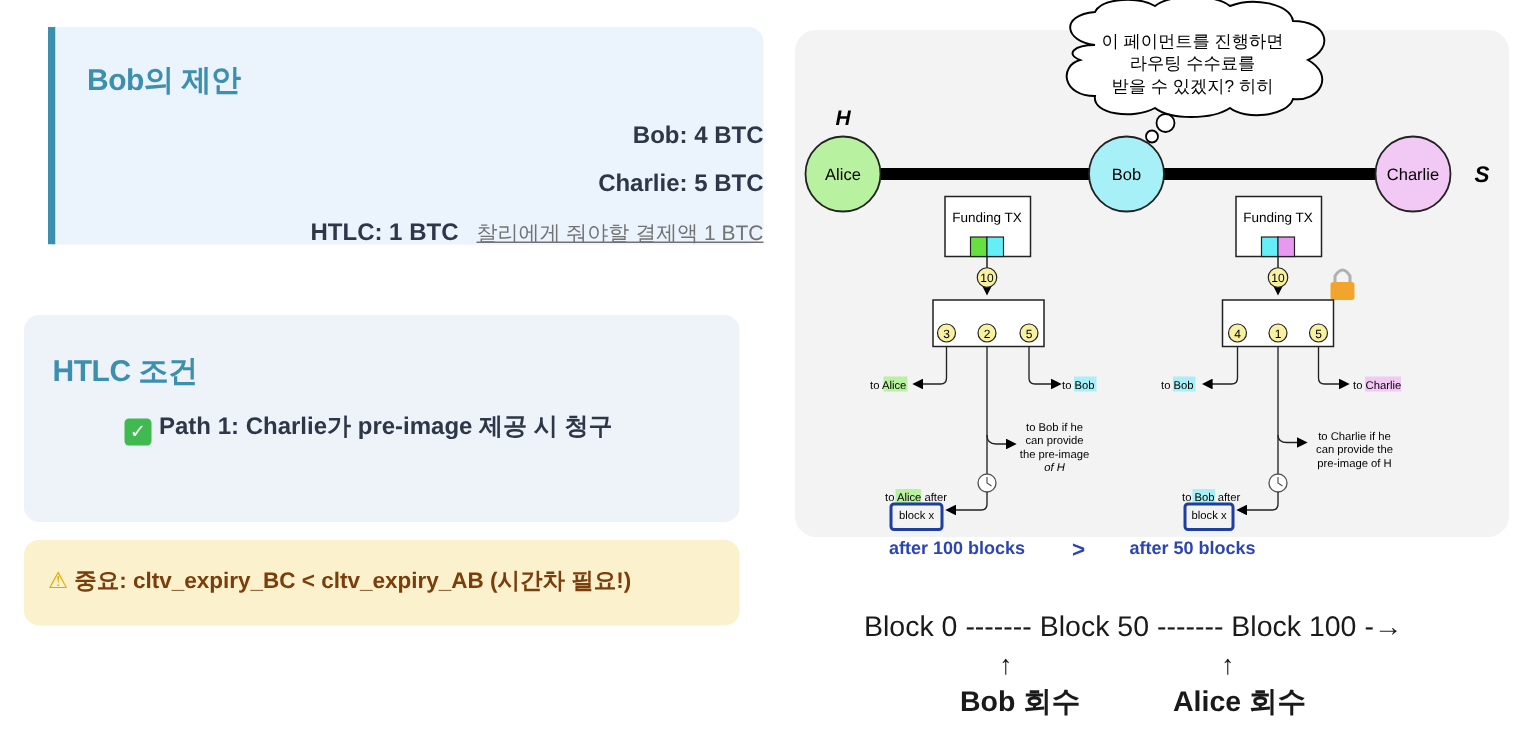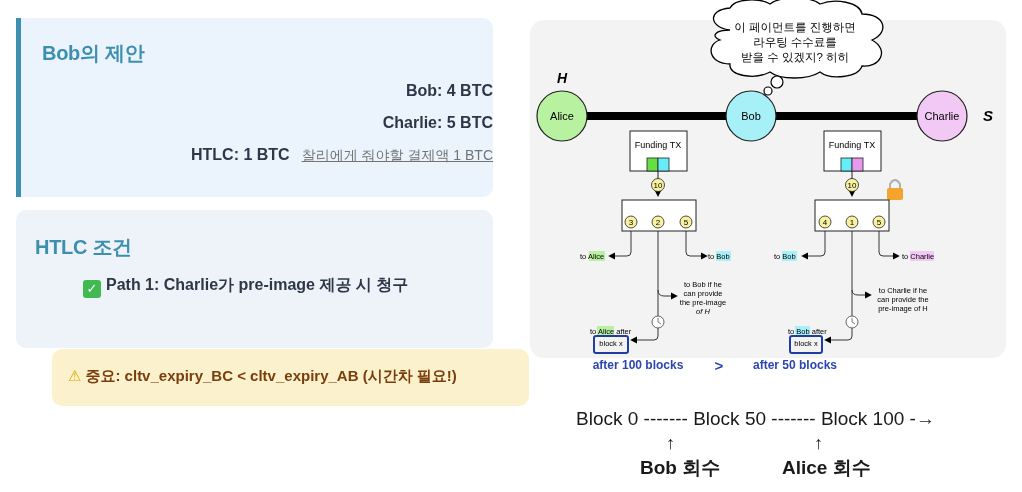--- a/index.html
+++ b/index.html
@@ -1,21 +1,21 @@
 <!DOCTYPE html>
 <html><head>
 <meta charset="utf-8">
 <style>
   html, body { margin:0; padding:0; background:#ffffff; }
   body { width:1022px; height:492px; position:relative; overflow:hidden;
          font-family:"Liberation Sans","DejaVu Sans",sans-serif; color:#2d3748; }
   .card { position:absolute; left:16px; width:477px; border-radius:10px; box-sizing:border-box; }
-  #card-offer { top:18px; height:179px; background:#ebf4fd; border-left:5px solid #3d8fb0; border-radius:0 10px 10px 0; padding:22px 0 0 21px; }
+  #card-offer { top:18px; height:145px; background:#ebf4fd; border-left:5px solid #3d8fb0; border-radius:0 10px 10px 0; padding:22px 0 0 21px;margin-left:16px; }
   #card-cond { top:210px; height:138px; background:#eef3f9; padding:24px 0 0 19px; }
-  #card-warn { top:349px; height:57px; background:#fbf1cc; padding:18px 0 0 16px;margin-left:36px; }
+  #card-warn { top:360px; height:57px; background:#fbf1cc; padding:18px 0 0 16px; }
   .h3 { font-size:20px; font-weight:bold; color:#3d8fb0; margin:0 0 12px 0; letter-spacing:-0.3px; }
   .row { font-size:16px; font-weight:bold; color:#2d3748; height:32px; line-height:24px;text-align:right; }
   .row .note { font-size:14px; font-weight:normal; color:#737373; margin-left:12px;text-decoration:underline; }
   .crow { font-size:16px; font-weight:bold; color:#2d3748; height:30px; line-height:24px;margin-left:48px; }
   .emoji { display:inline-block; width:18px; height:18px; border-radius:3px; vertical-align:-3px; margin-right:5px; text-align:center; font-size:13px; line-height:18px; color:#fff; }
   .check { background:#3fb950; }
   .alarm { background:transparent; color:#d64545; font-size:16px; }
   .warn { font-size:15px; font-weight:bold; color:#7a3d0c; }
   .warn-icon { color:#e0a800; margin-right:4px; }
   #diagram-card { position:absolute; left:530px; top:20px; width:476px; height:338px; background:#f3f3f3; border-radius:14px; }

